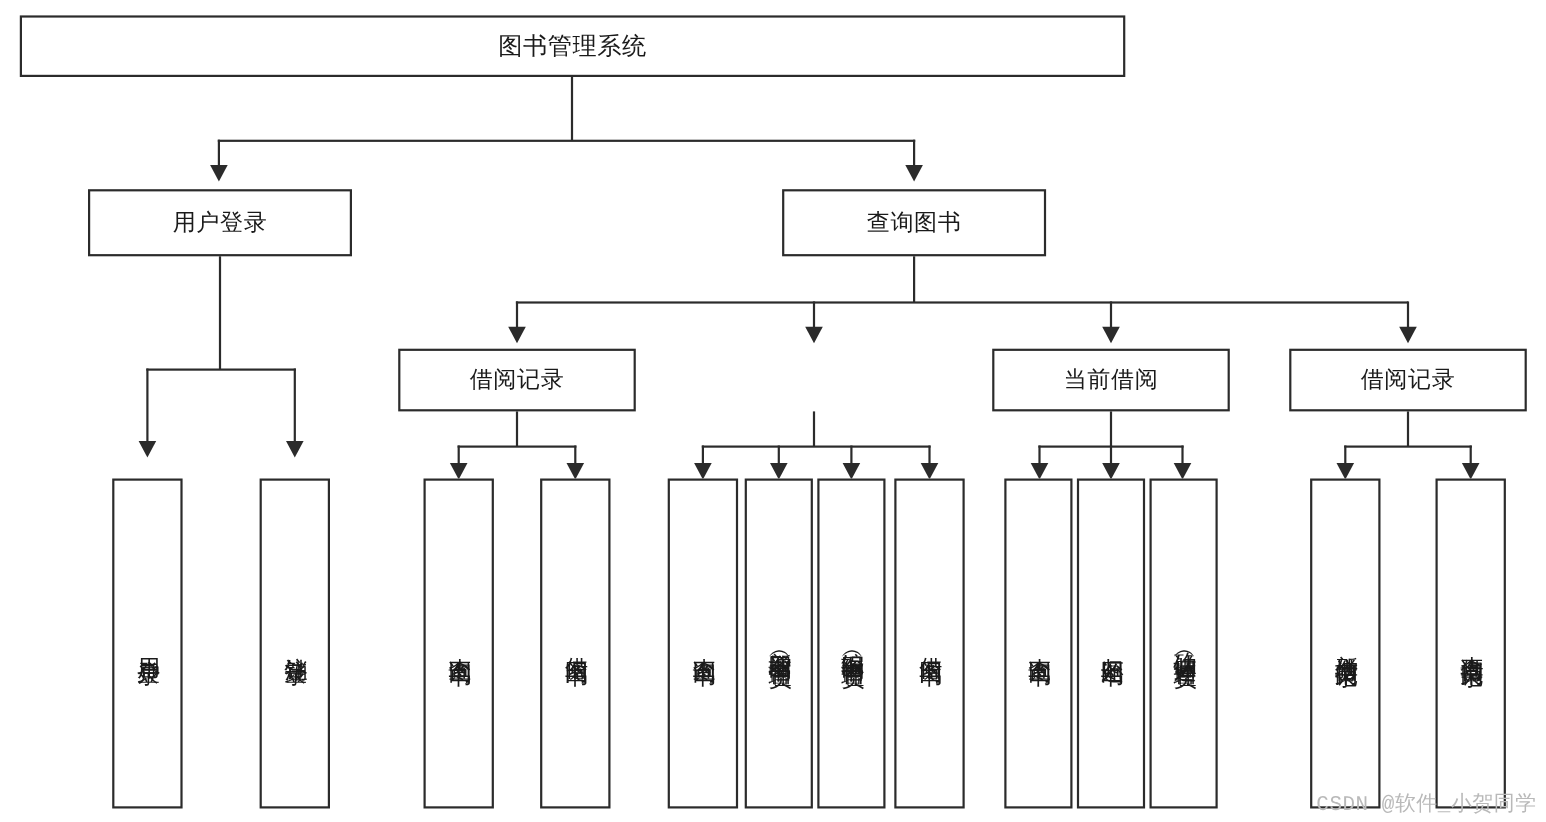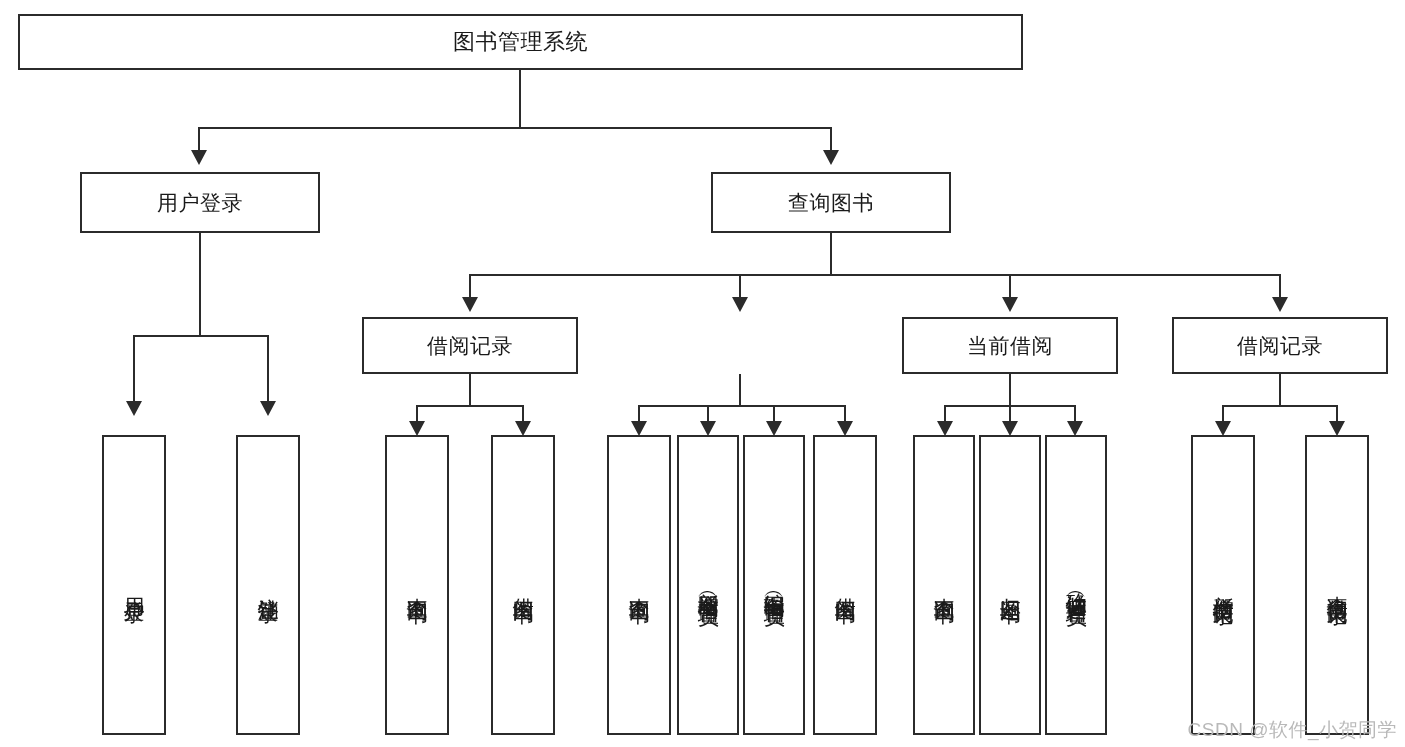--- a/index.html
+++ b/index.html
@@ -72,20 +72,21 @@
   
   #watermark {
     position: absolute;
     right: 8px;
     bottom: 4px;
     font-size: 19px;
     color: #b9b9b9;
     letter-spacing: 0.5px;
     white-space: nowrap;
     pointer-events: none;
+    font-family: Liberation Mono, monospace;
   }
 </style>
 </head>
 <body>
 
 <div id="canvas">
 
   <div class="node h root" style="left:18px; top:14px; width:1005px; height:56px;">
     <span>图书管理系统</span>
   </div>

